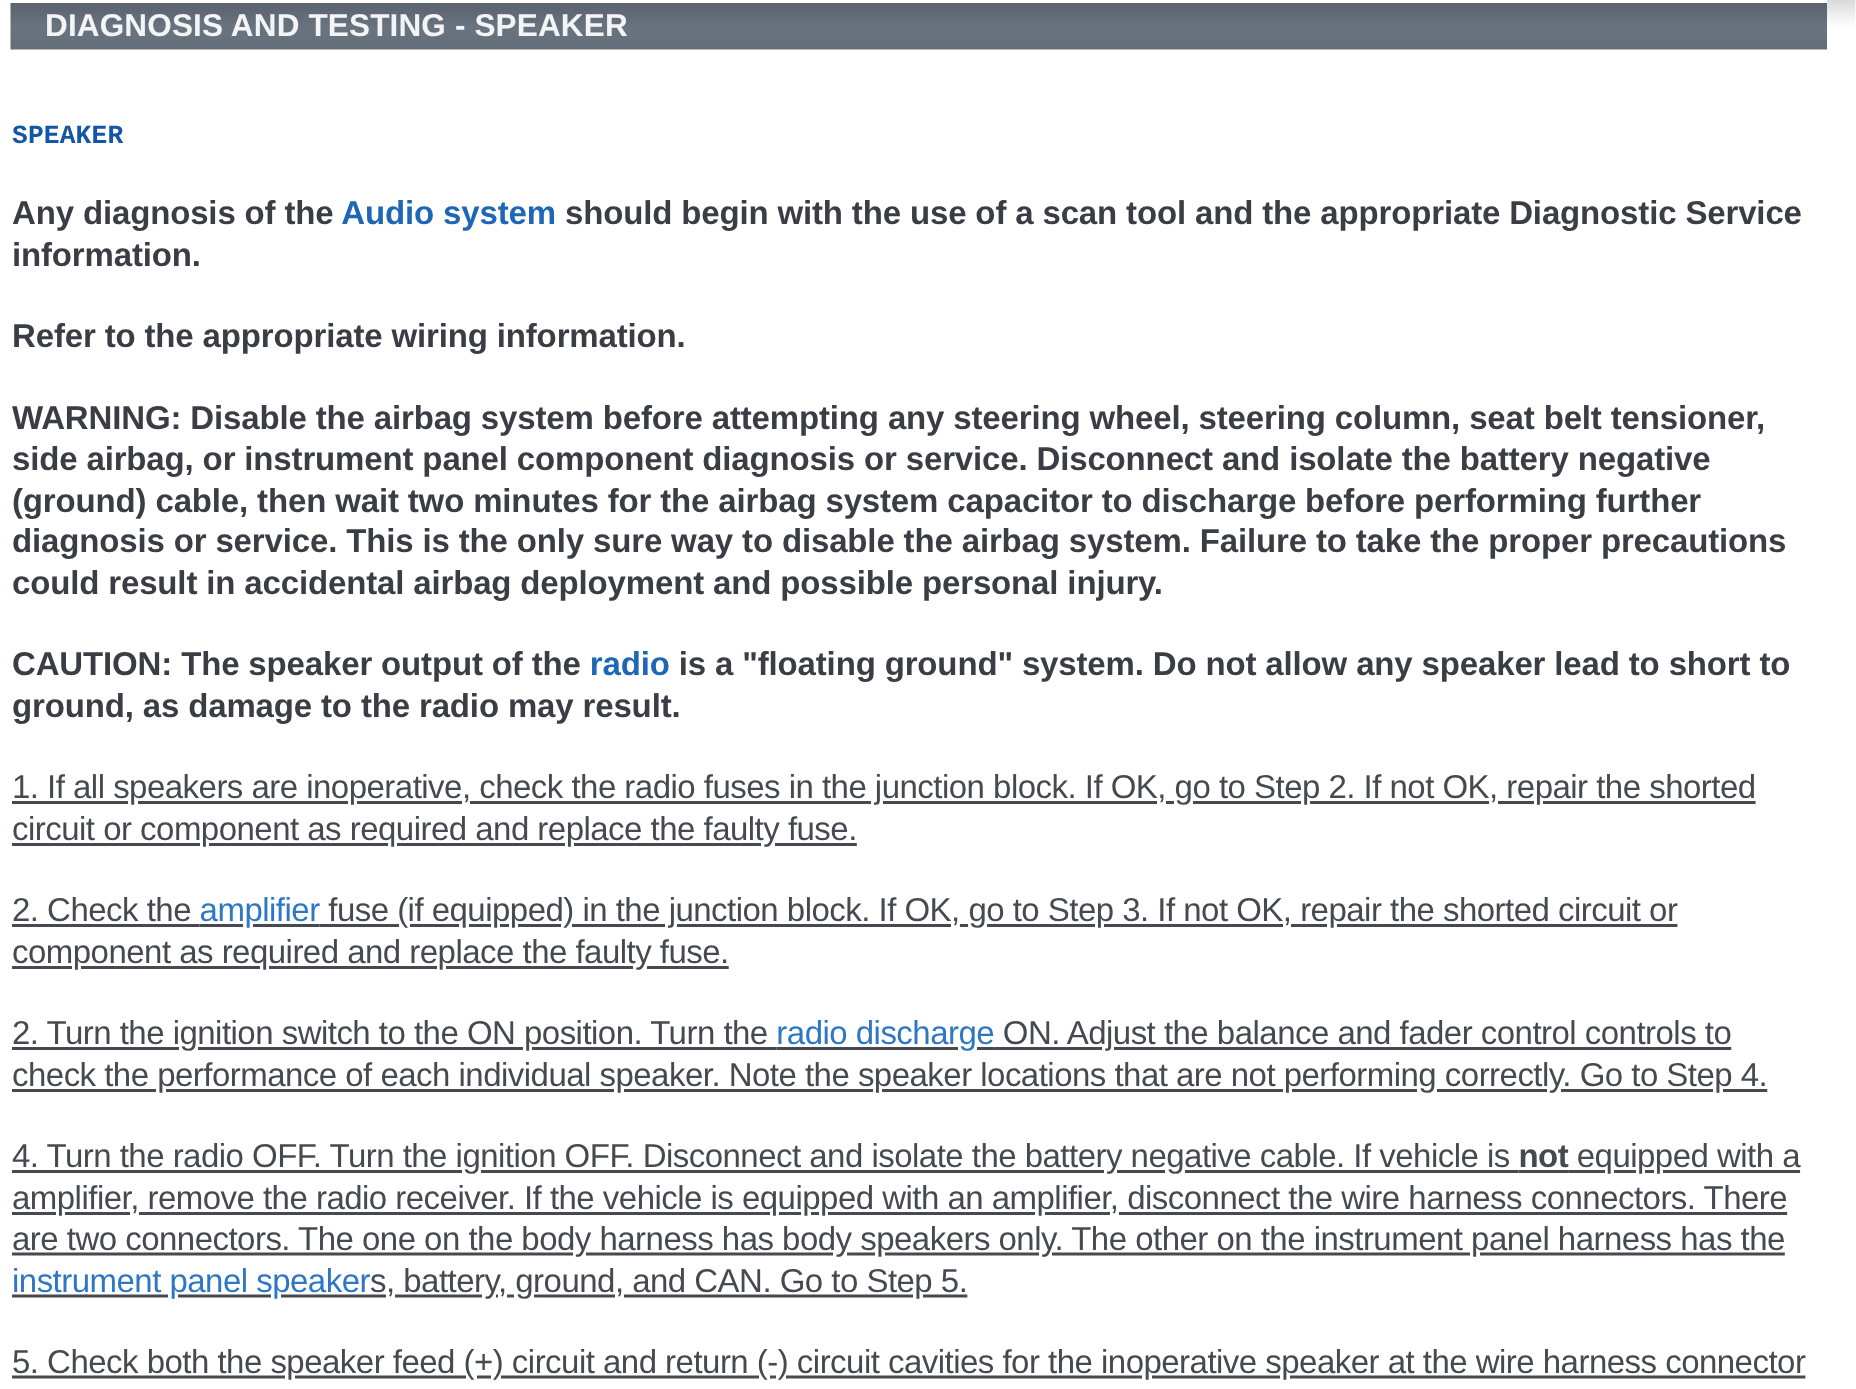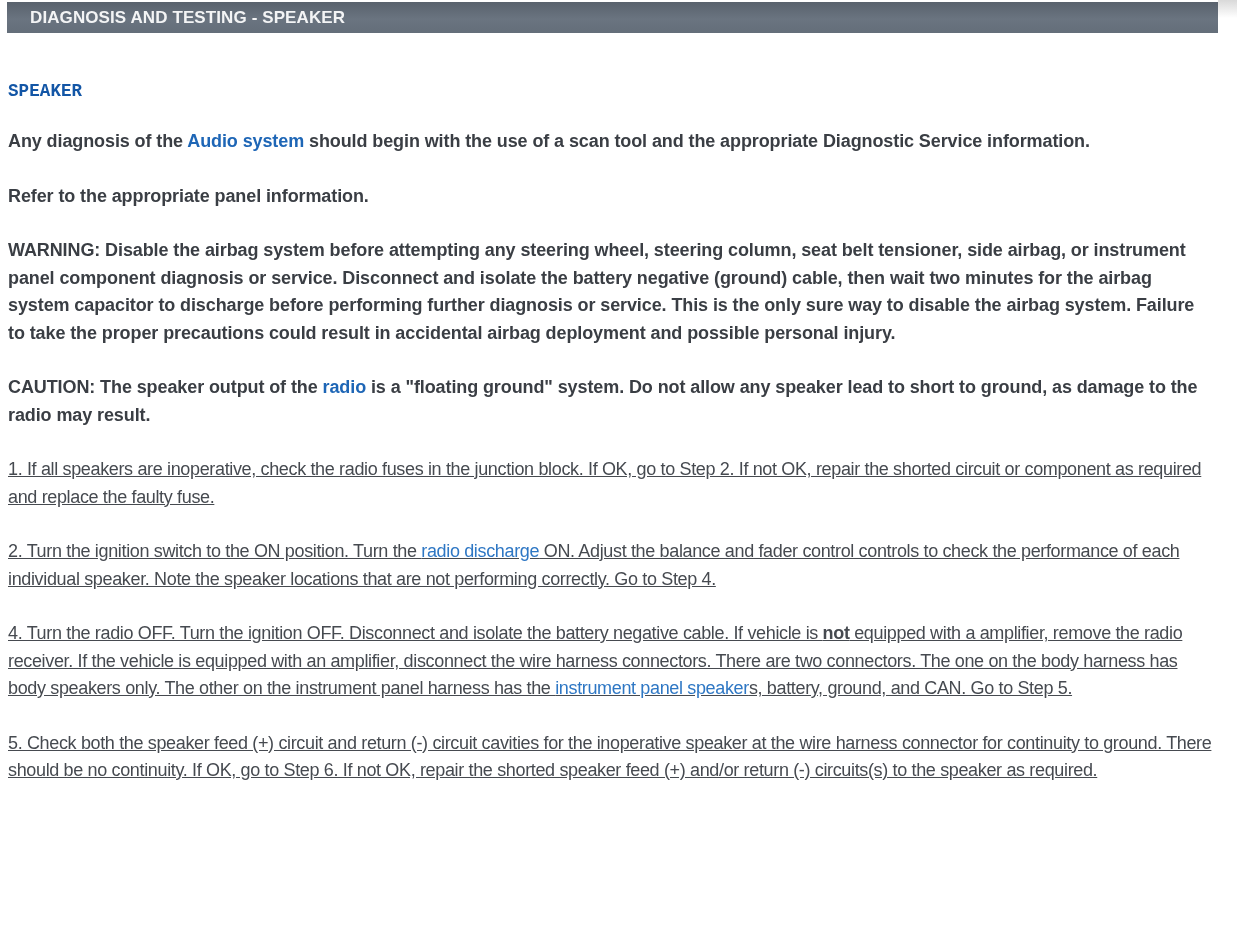--- a/index.html
+++ b/index.html
@@ -16,21 +16,21 @@
   }
   .header-bar {
     margin: 2px 19px 0 7px;
     height: 31px;
     background: linear-gradient(to bottom, #59626d 0%, #6a7480 55%, #646e79 100%);
     display: flex;
     align-items: center;
   }
   .header-bar .title {
     color: #f3f4f5;
-    font-size: 17px;
+    font-size: 21px;
     font-weight: 700;
     letter-spacing: 0.1px;
     padding-left: 23px;
     white-space: nowrap;
   }
   .corner-fade {
     position: absolute;
     top: 0;
     right: 0;
     width: 19px;
@@ -42,21 +42,21 @@
   }
   .page-heading {
     color: var(--heading-color, #1356a6);
     font-size: 17.5px;
     font-weight: 700;
     margin: 48px 0 0 0;
     letter-spacing: 0.1px;
     font-family: Liberation Mono, monospace;
   }
   .para {
-    font-size: 18px;
+    font-size: 22px;
     line-height: 27.5px;
     margin: 27px 0 0 0;
     letter-spacing: -0.1px;
   }
   .para.bold {
     font-weight: 700;
     color: var(--bold-text-color, #3a3e44);
   }
   .para.regular {
     font-weight: 400;
@@ -78,21 +78,22 @@
 <div class="corner-fade"></div>
 
 <div class="header-bar">
   <span class="title">DIAGNOSIS AND TESTING - SPEAKER</span>
 </div>
 
 <div class="content">
   <h2 class="page-heading">SPEAKER</h2>
   <div>
       <p class="para bold"><span>Any diagnosis of the </span><span class="link">Audio system</span><span> should begin with the use of a scan tool and the appropriate Diagnostic Service information.</span></p>
-      <p class="para bold"><span>Refer to the appropriate panel information.</span></p>
+      <p class="para bold"><span>Refer to the appropriate wiring information.</span></p>
       <p class="para bold"><span>WARNING: Disable the airbag system before attempting any steering wheel, steering column, seat belt tensioner, side airbag, or instrument panel component diagnosis or service. Disconnect and isolate the battery negative (ground) cable, then wait two minutes for the airbag system capacitor to discharge before performing further diagnosis or service. This is the only sure way to disable the airbag system. Failure to take the proper precautions could result in accidental airbag deployment and possible personal injury.</span></p>
       <p class="para bold"><span>CAUTION: The speaker output of the </span><span class="link">radio</span><span> is a "floating ground" system. Do not allow any speaker lead to short to ground, as damage to the radio may result.</span></p>
       <p class="para regular"><span> 1. If all speakers are inoperative, check the radio fuses in the junction block. If OK, go to Step 2. If not OK, repair the shorted circuit or component as required and replace the faulty fuse.</span></p>
+      <p class="para regular"><span> 2. Check the </span><span class="link">amplifier</span><span> fuse (if equipped) in the junction block. If OK, go to Step 3. If not OK, repair the shorted circuit or component as required and replace the faulty fuse.</span></p>
       <p class="para regular"><span> 2. Turn the ignition switch to the ON position. Turn the </span><span class="link">radio discharge</span><span> ON. Adjust the balance and fader control controls to check the performance of each individual speaker. Note the speaker locations that are not performing correctly. Go to Step 4.</span></p>
       <p class="para regular"><span> 4. Turn the radio OFF. Turn the ignition OFF. Disconnect and isolate the battery negative cable. If vehicle is </span><span class="seg-bold">not</span><span> equipped with a amplifier, remove the radio receiver. If the vehicle is equipped with an amplifier, disconnect the wire harness connectors. There are two connectors. The one on the body harness has body speakers only. The other on the instrument panel harness has the </span><span class="link">instrument panel speaker</span><span>s, battery, ground, and CAN. Go to Step 5.</span></p>
       <p class="para regular"><span> 5. Check both the speaker feed (+) circuit and return (-) circuit cavities for the inoperative speaker at the wire harness connector for continuity to ground. There should be no continuity. If OK, go to Step 6. If not OK, repair the shorted speaker feed (+) and/or return (-) circuits(s) to the speaker as required.</span></p>
     </div>
 </div>
 
 </body></html>

